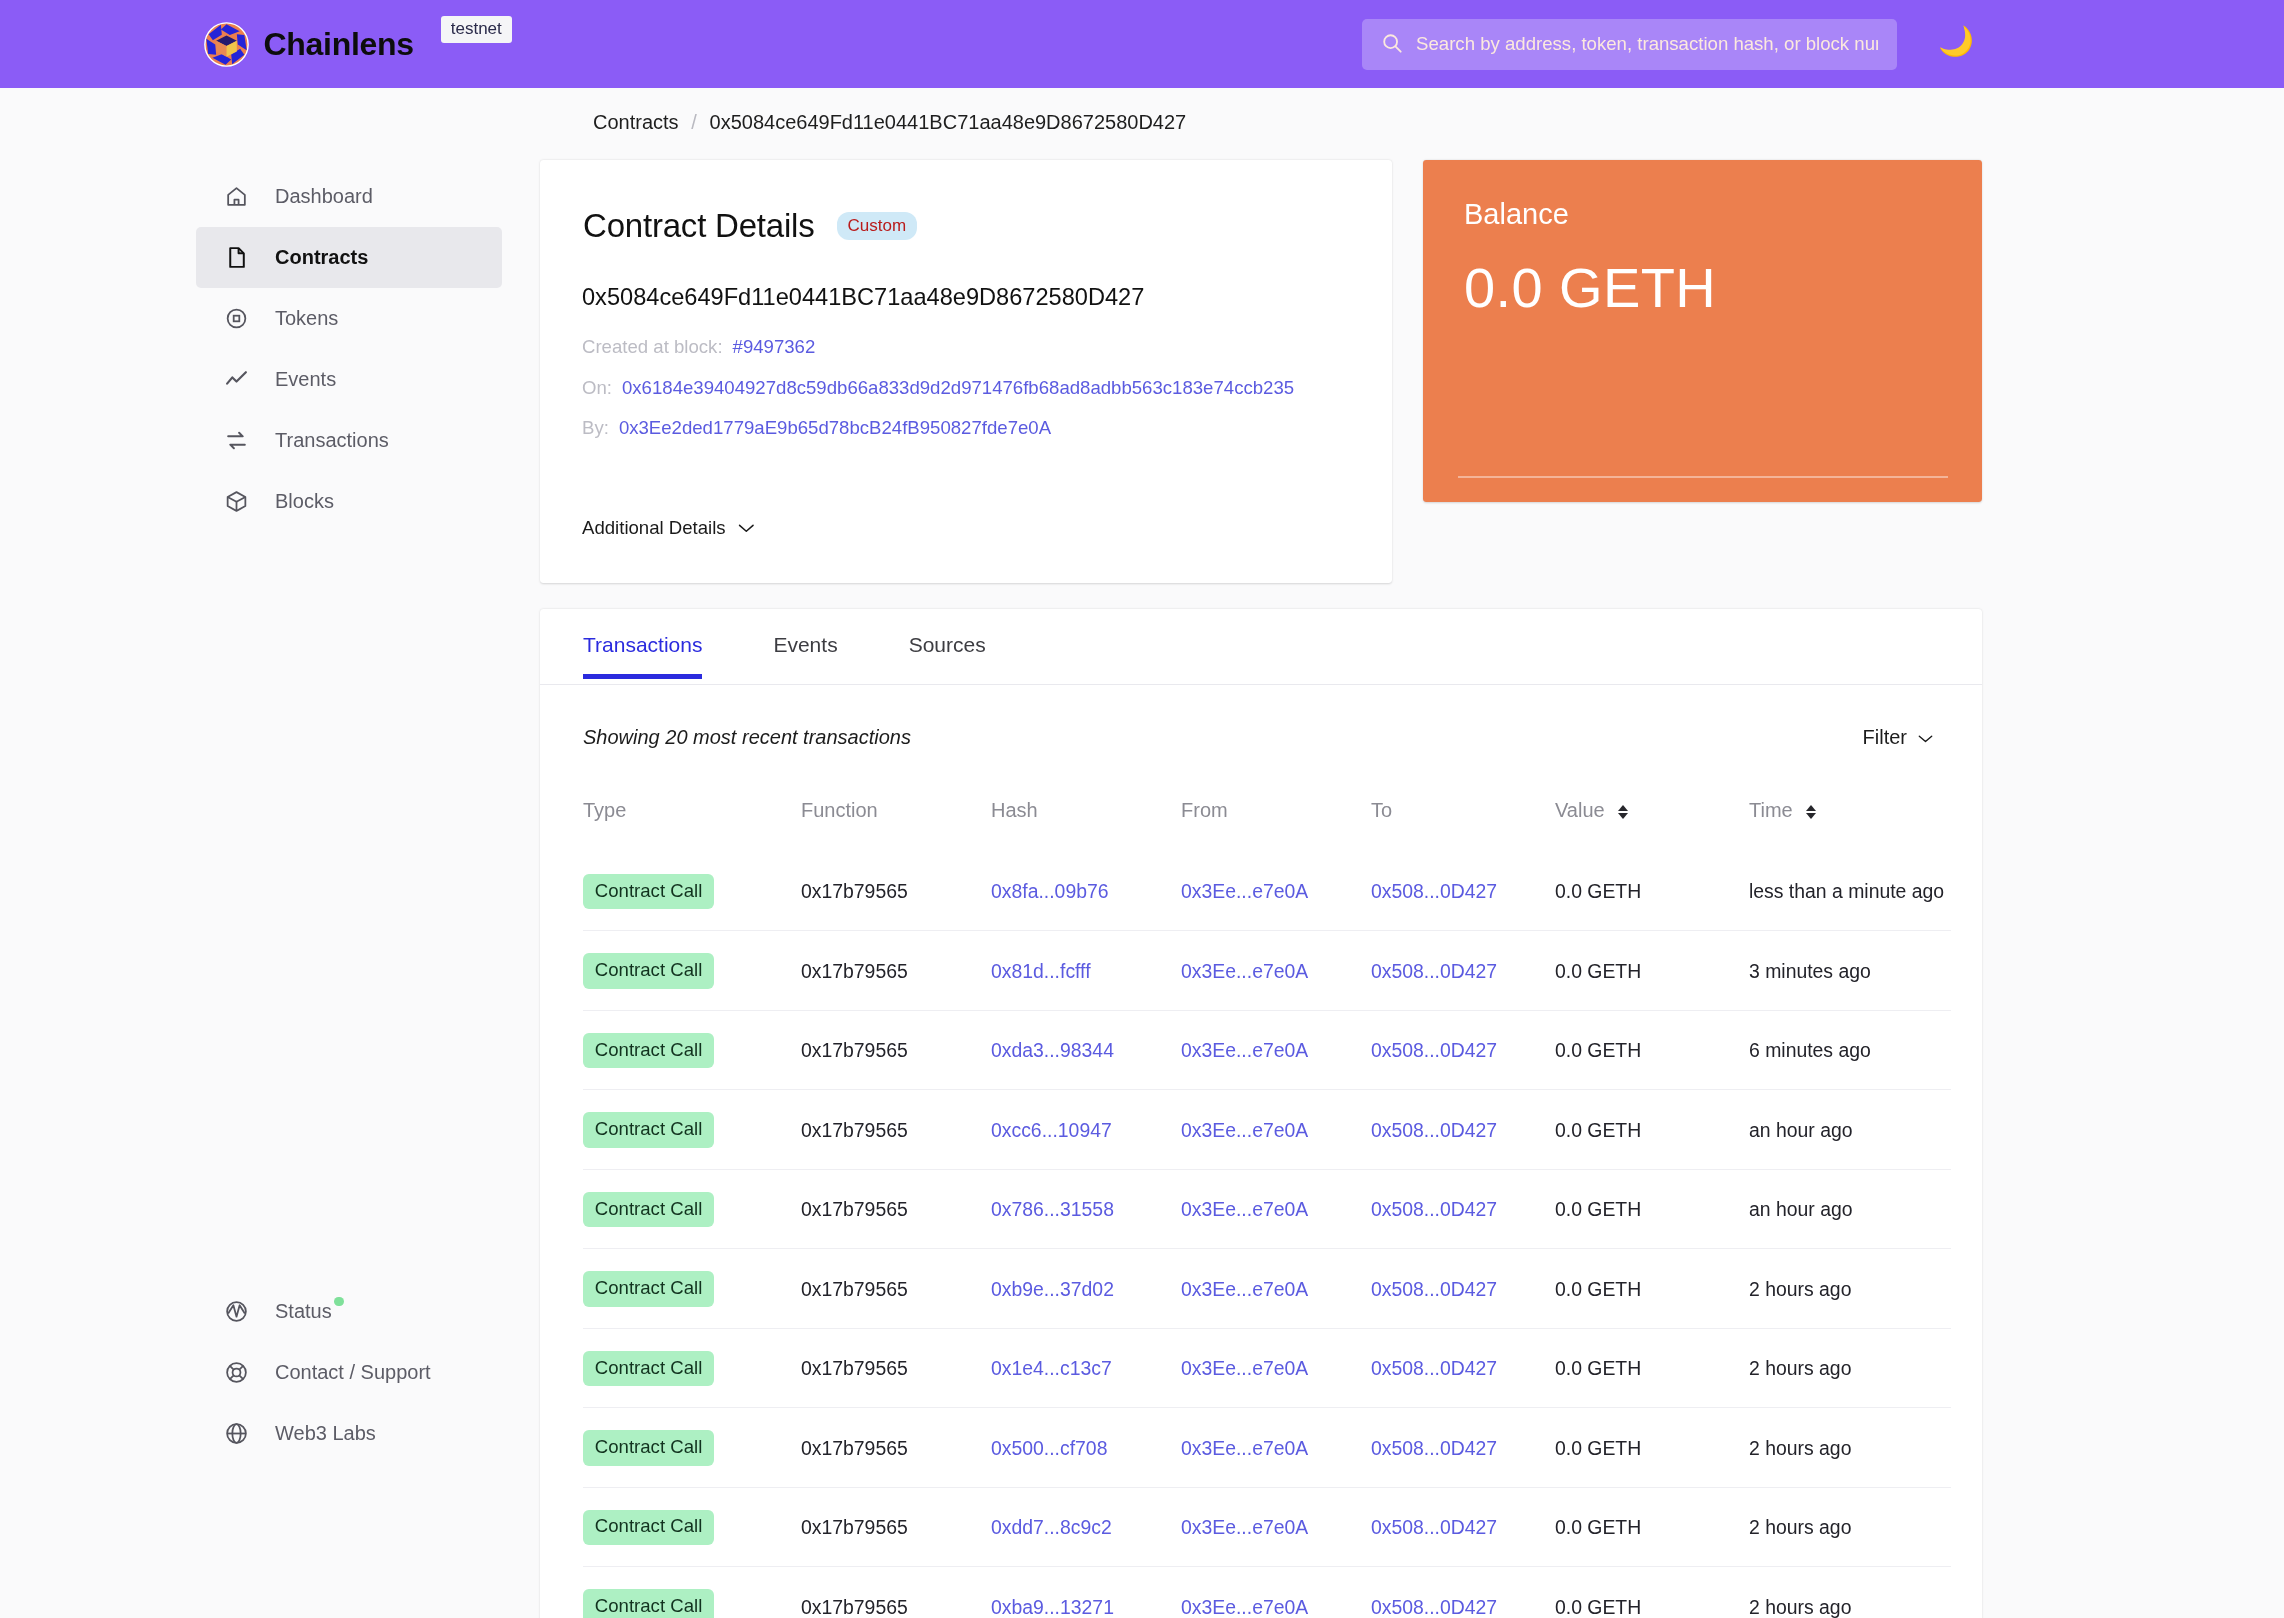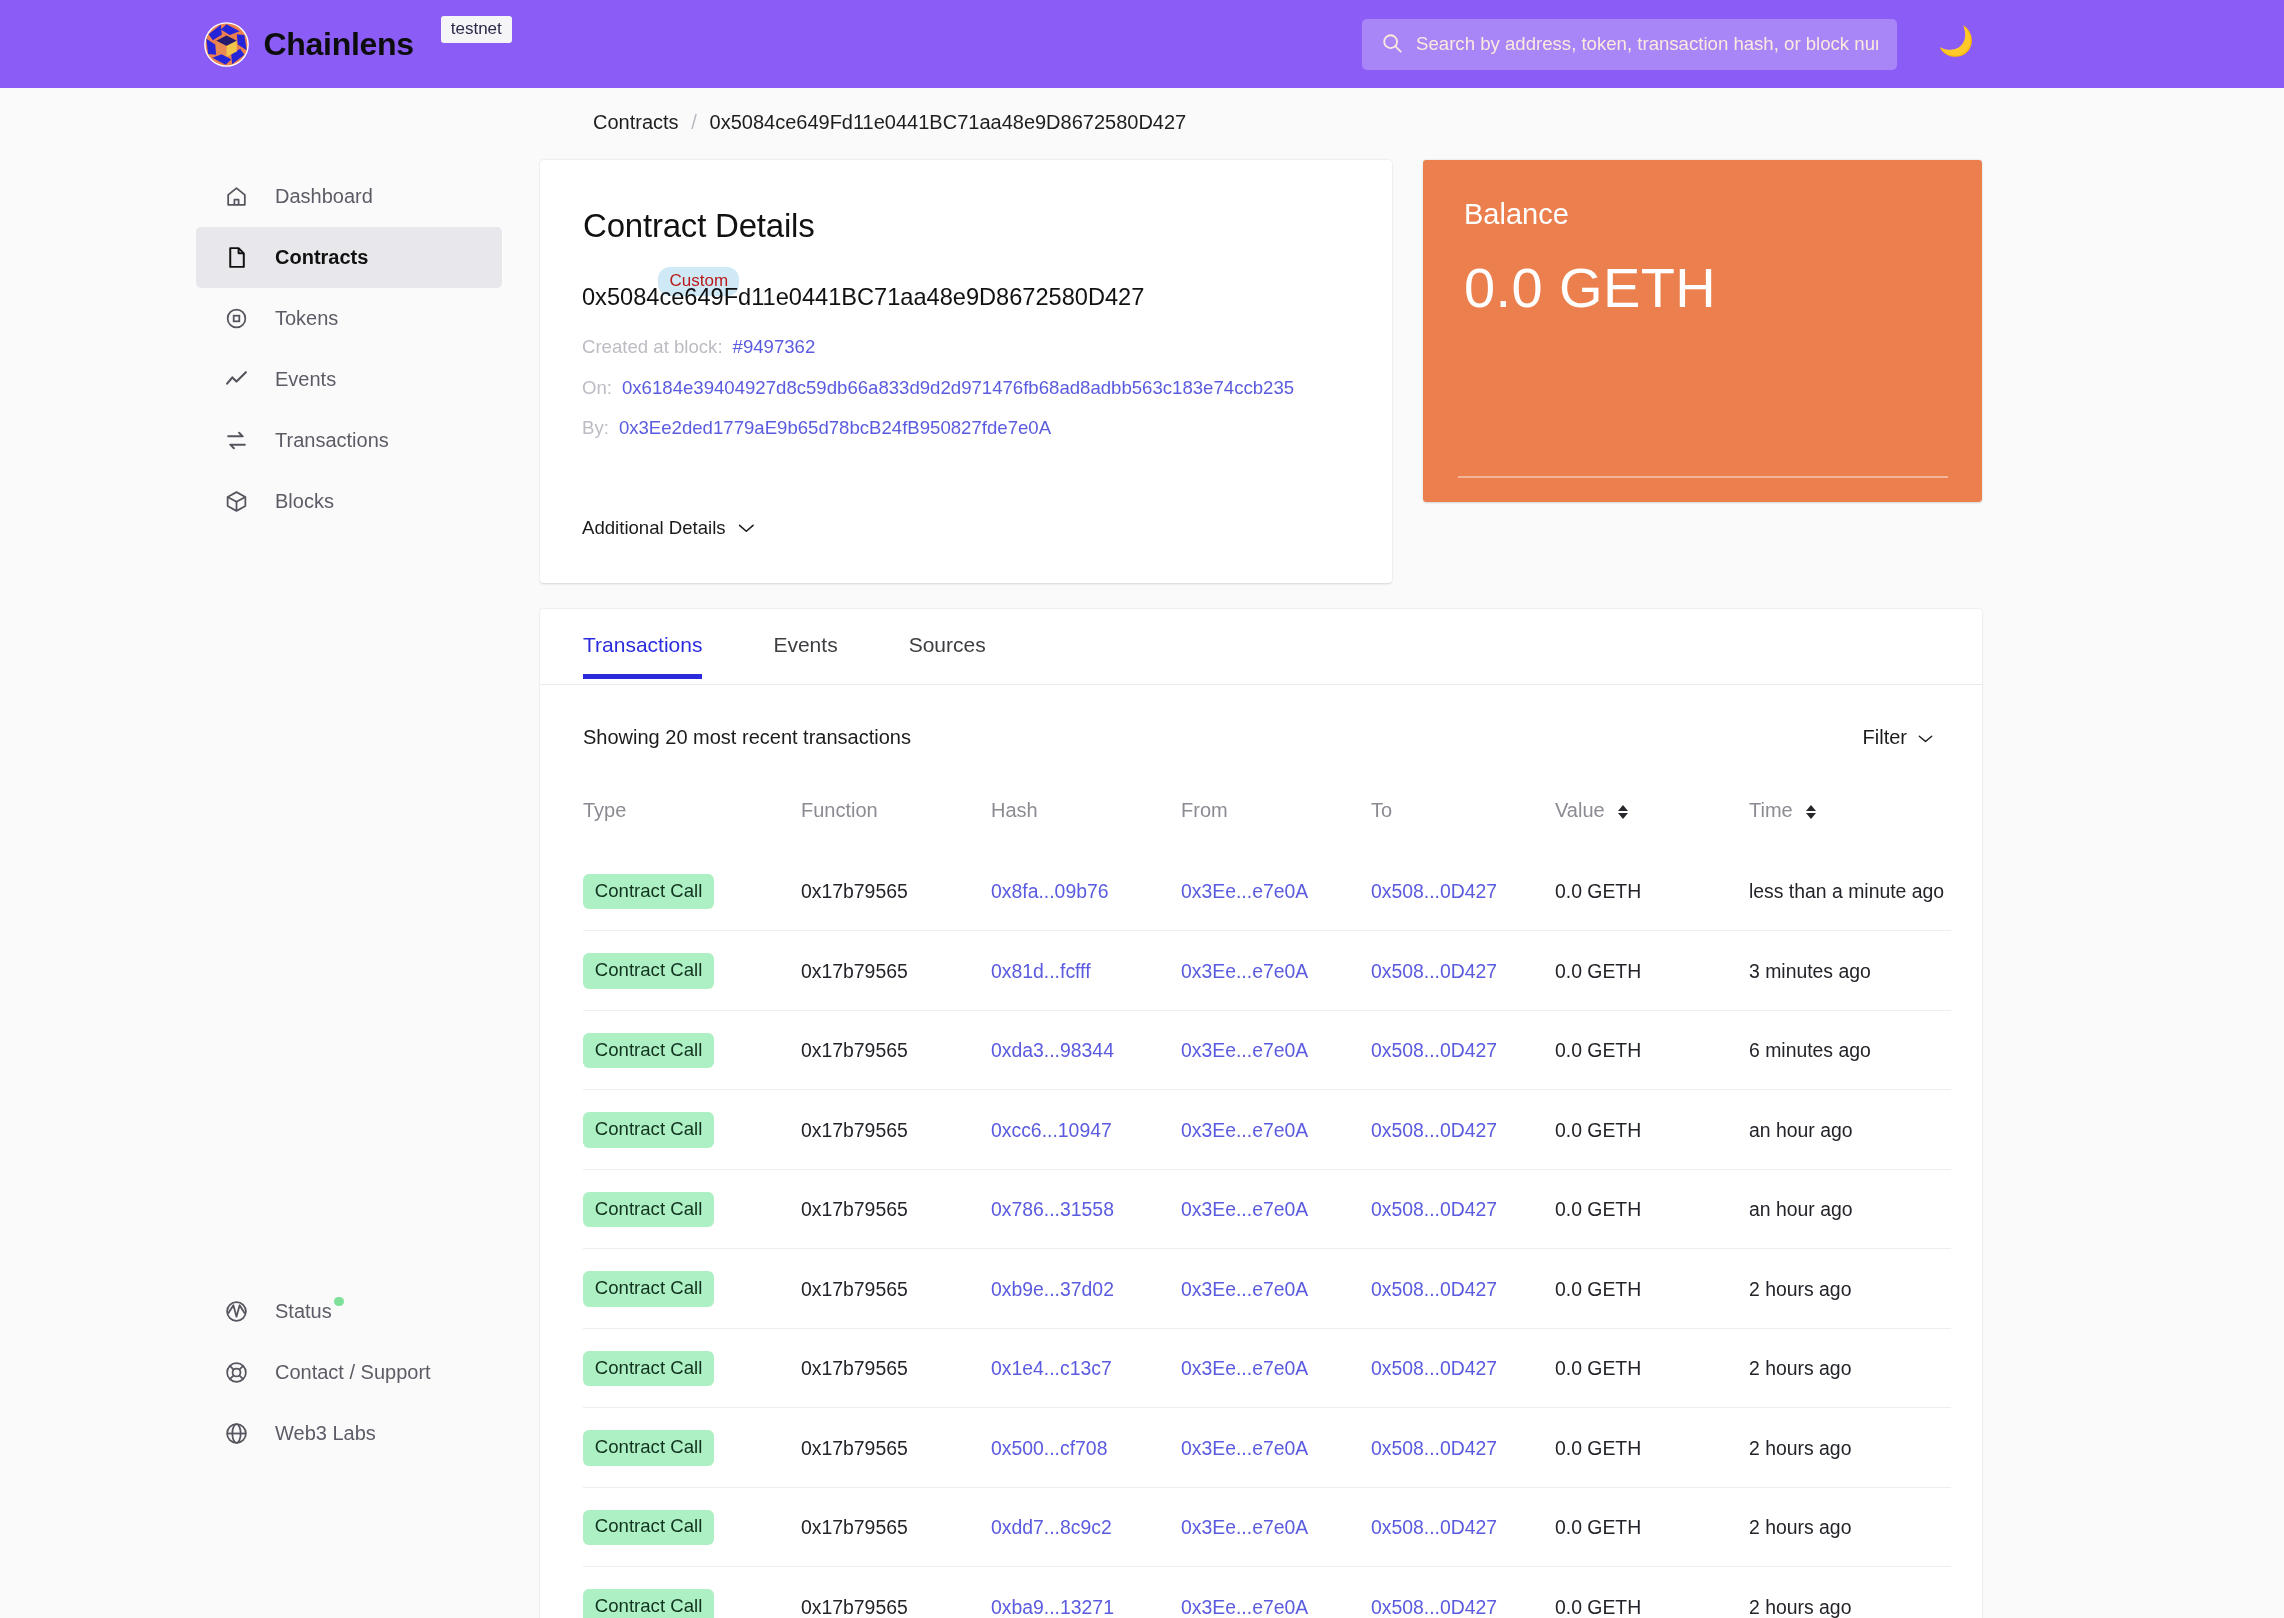--- a/index.html
+++ b/index.html
@@ -139,21 +139,20 @@
     background: #ffffff;
     border-radius: 3.4px;
     box-shadow: 0 0.8px 2.5px rgba(0,0,0,0.10), 0 0.8px 1.7px rgba(0,0,0,0.06);
   }
   .cd-headrow {
     position: absolute;
     top: 47px; left: 43px;
     display: flex;
     align-items: center;
     gap: 22px;
-    flex-direction: column;
   }
   .cd-title { font-size: 33px; color: #111; font-weight: normal; letter-spacing: -0.2px; }
   .badge-custom {
     background: #cfe9f7;
     color: #b91c1c;
     border-radius: 12px;
     font-size: 17px;
     padding: 5px 11px 6.8px 11px;
     line-height: 1;
   }
@@ -241,21 +240,21 @@
     height: 4.2px;
     background: #2b2bde;
   }
 
   .tbl-topbar {
     display: flex;
     align-items: center;
     justify-content: space-between;
     padding: 41px 48px 0 43px;
   }
-  .showing-text { font-size: 20px; color: #1c1c1c; }
+  .showing-text { font-size: 20px; color: #1c1c1c; font-style: italic; }
   .filter-btn {
     display: flex; align-items: center; gap: 10px;
     font-size: 20px; color: #1c1c1c;
     cursor: pointer; background: none; border: none;
     font-family: "Liberation Sans", sans-serif;
   }
 
   table.tx { width: 1367px; margin: 50px 0 0 43px; border-collapse: collapse; table-layout: fixed; }
   table.tx th {
     text-align: left;

